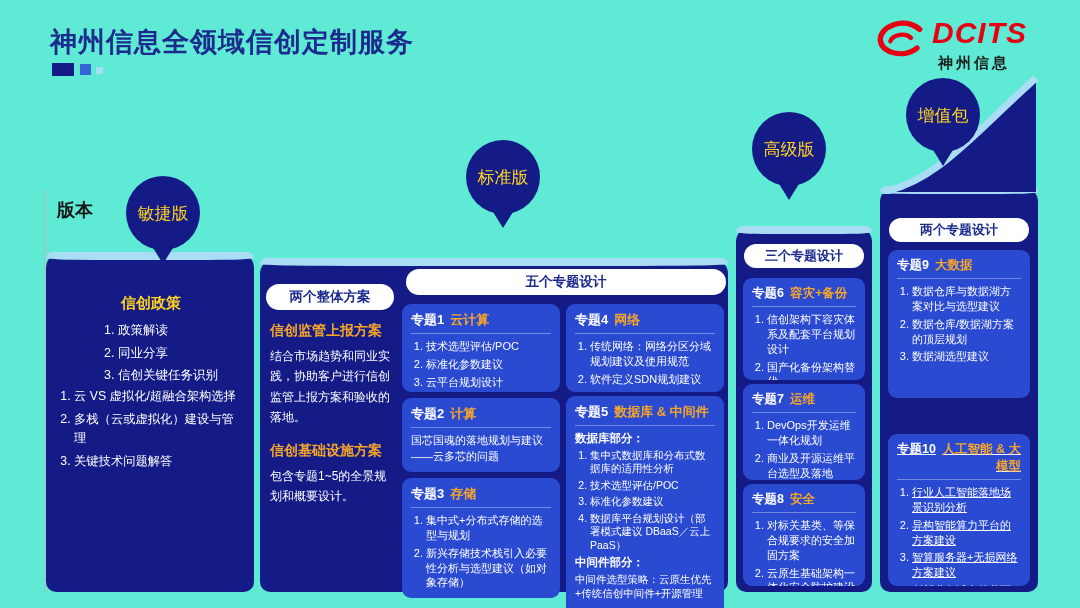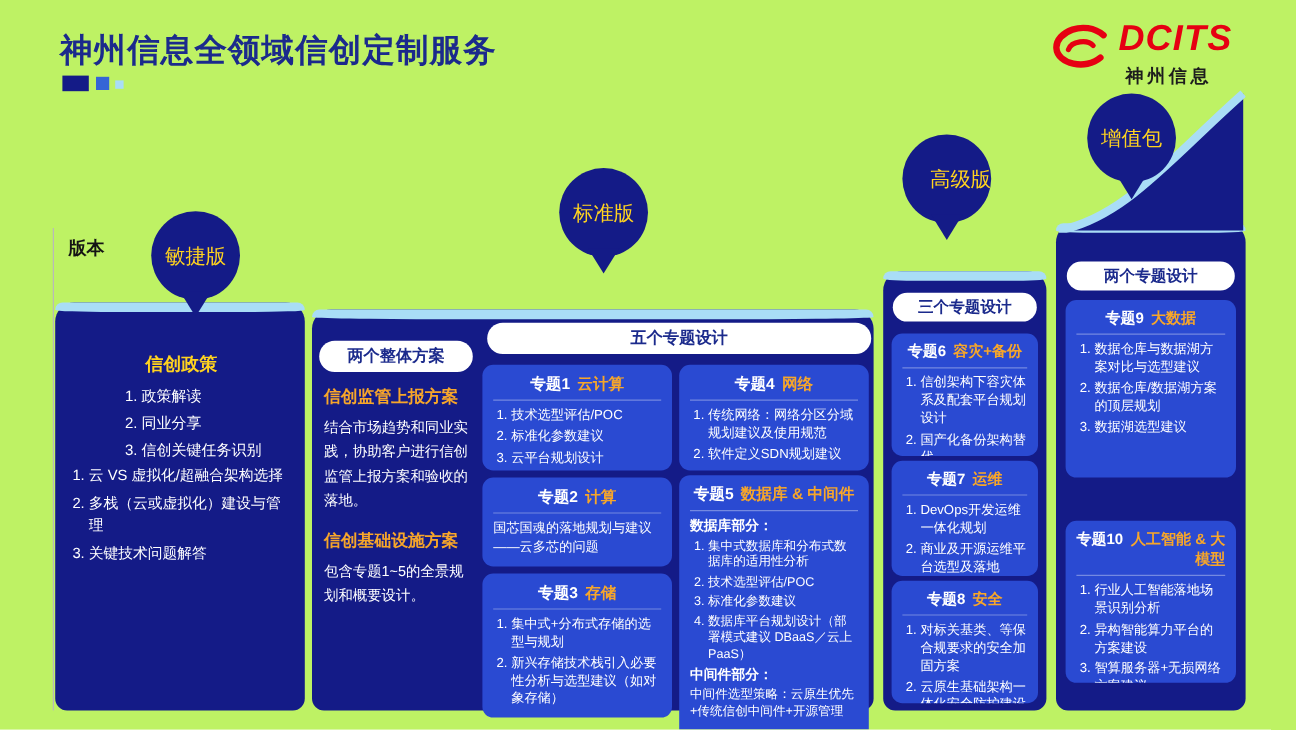--- a/index.html
+++ b/index.html
@@ -1,50 +1,50 @@
 <!DOCTYPE html>
 <html><head>
 <meta charset="utf-8">
 <style>
   * { box-sizing: border-box; margin: 0; padding: 0; }
   body { background:#ffffff; font-family:"Liberation Sans","DejaVu Sans",sans-serif; }
-  .stage { position:relative; width:1080px; height:608px; background:#bef264; overflow:hidden; }
+  .stage { position:relative; width:1080px; height:608px; background:#5eead4; overflow:hidden; }
 
   
   .title { position:absolute; left:50px; top:24px; font-size:27px; font-weight:bold;
            color:#1b2a8c; letter-spacing:1px; }
   .sq { position:absolute; }
   .sq1 { left:52px; top:63px; width:22px; height:13px; background:#141b87; }
   .sq2 { left:80px; top:64px; width:11px; height:11px; background:#3565d6; }
   .sq3 { left:96px; top:67px; width:7px;  height:7px;  background:#a9ddf6; }
 
   .logo { position:absolute; right:34px; top:16px; width:172px; height:62px; }
   .logo svg { position:absolute; left:0; top:4px; }
   .logo-brand { position:absolute; left:58px; top:0; font-size:30px; font-weight:bold;
                 font-style:italic; color:#e60012; letter-spacing:1px; }
   .logo-company { position:absolute; left:64px; top:38px; font-size:15px; font-weight:bold;
                   color:#1d1d1d; letter-spacing:3px; }
 
   
   .axis-line { position:absolute; left:44px; top:190px; width:1px; height:402px; background:#b9b9b9; }
-  .axis-label { position:absolute; font-size:15px; font-weight:bold; color:#141414; }
+  .axis-label { position:absolute; font-size:18px; font-weight:bold; color:#141414; }
   .axis-version { left:57px; top:198px; }
   .axis-plan    { left:55px; top:330px; }
 
   
   .balloon { position:absolute; width:74px; height:74px; border-radius:50%;
              background:#141b87; color:#ffd31f; font-weight:normal; font-size:17px;
              display:flex; align-items:center; justify-content:center; z-index:6; }
   .balloon::after { content:""; position:absolute; left:50%; top:calc(100% - 7px);
              transform:translateX(-50%); width:0; height:0;
              border-left:13px solid transparent; border-right:13px solid transparent;
              border-top:21px solid #141b87; }
   .b-agile    { left:126px; top:176px; }
   .b-standard { left:466px; top:140px; }
-  .b-advanced { left:752px; top:112px;justify-content:flex-end; }
+  .b-advanced { left:752px; top:112px; }
   .b-addon    { left:906px; top:78px;  }
 
   
   .panel { position:absolute; background:#141b87; border-radius:16px 16px 10px 10px; }
   .panel::before { content:""; position:absolute; top:0; left:0; right:0; height:8px;
                    background:#a9ddf6; border-radius:16px 16px 60% 60%; }
   .panel-agile    { left:46px;  top:252px; width:208px; height:340px; }
   .panel-standard { left:260px; top:258px; width:468px; height:334px; }
   .panel-advanced { left:736px; top:226px; width:136px; height:366px; }
   .panel-addon    { left:880px; top:186px; width:158px; height:406px;padding-left:20px; }
@@ -69,21 +69,21 @@
   .mt { margin-top:14px; }
 
   
   .overall-blocks { position:absolute; left:10px; top:64px; width:126px; }
   .block-title { color:#f7a62a; font-weight:bold; font-size:14px; margin-bottom:6px; }
   .block-body  { color:#ffffff; font-size:12px; line-height:1.7; margin-bottom:14px; }
 
   
   .card { position:absolute; background:#2a4ad2; border-radius:9px; padding:7px 9px 5px;
           color:#fff; overflow:hidden; }
-  .card-head { display:flex; justify-content:center; align-items:flex-start; gap:6px;
+  .card-head { display:flex; justify-content:flex-start; align-items:flex-start; gap:6px;
                border-bottom:1px solid rgba(255,255,255,.35); padding-bottom:4px; margin-bottom:5px; }
   .card-id   { font-weight:bold; font-size:13px; white-space:nowrap; }
   .card-name { font-weight:bold; font-size:13px; color:#f7a62a; text-align:right; }
   .card ol { list-style:decimal; margin:0; padding-left:15px; font-size:11px; line-height:1.35; }
   .card ol li { margin-bottom:3px; }
   .card-body { font-size:11px; line-height:1.45; }
   .sub-label { font-weight:bold; font-size:11.5px; margin:2px 0 3px; }
   .card-t5 ol { font-size:10.5px; line-height:1.28; }
   .card-t5 .card-body { font-size:10.5px; line-height:1.3; }
 
@@ -92,21 +92,21 @@
   .card3 { left:142px; top:220px; width:158px; height:120px; }
   .card4 { left:306px; top:46px;  width:158px; height:88px; }
   .card5 { left:306px; top:138px; width:158px; height:234px; }
 
   .card6 { left:7px; top:52px;  width:122px; height:102px; }
   .card7 { left:7px; top:158px; width:122px; height:96px;  }
   .card8 { left:7px; top:258px; width:122px; height:102px; }
   .panel-advanced .card-id, .panel-advanced .card-name { font-size:12.5px; }
 
   .card9  { left:8px; top:64px;  width:142px; height:148px; }
-  .card10 { left:8px; top:248px; width:142px; height:135px; }
+  .card10 { left:8px; top:248px; width:142px; height:152px;text-decoration:underline; }
   .panel-addon .card-id, .panel-addon .card-name { font-size:12.5px; }
 </style>
 </head>
 <body>
 
 <div class="stage">
 
   <div class="title">神州信息全领域信创定制服务</div>
   <div class="sq sq1"></div>
   <div class="sq sq2"></div>

